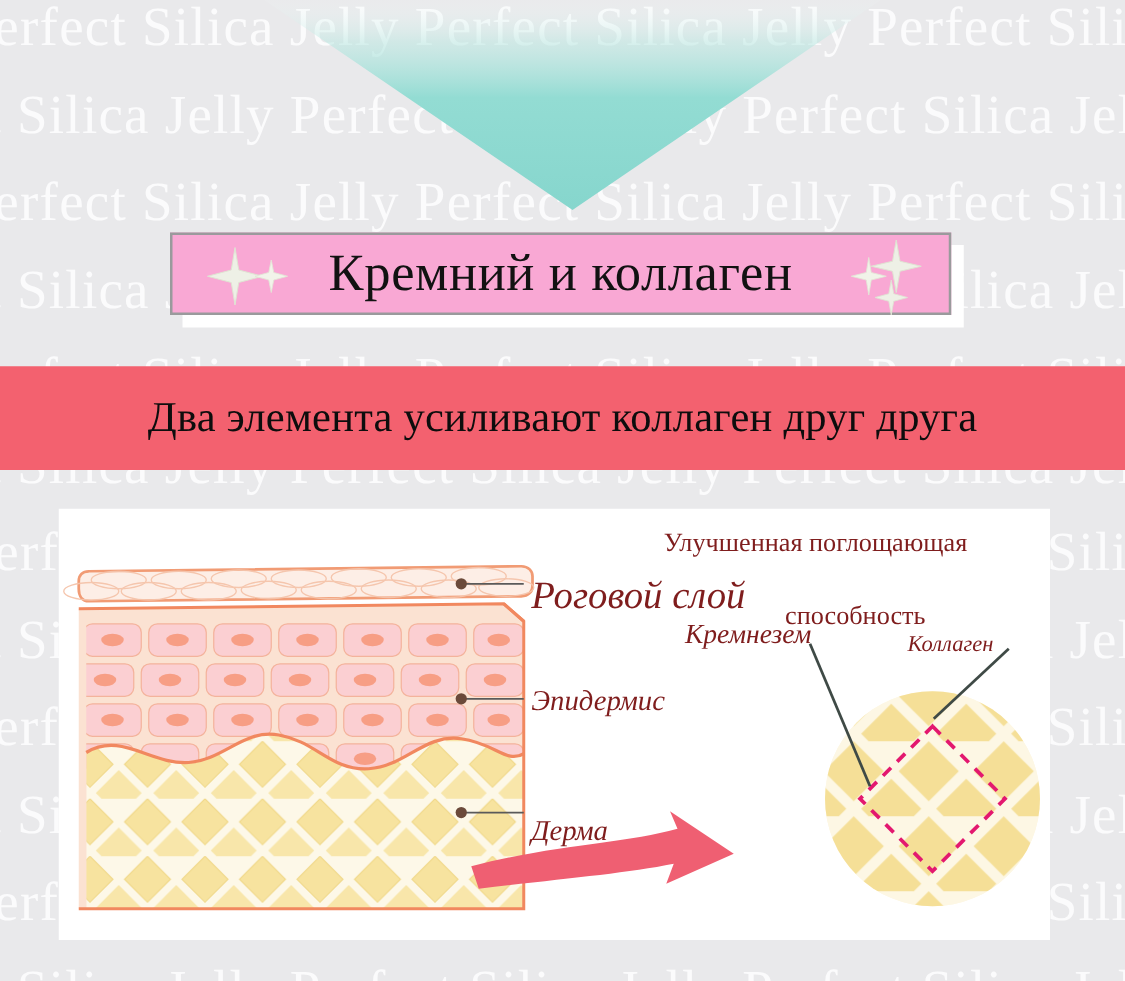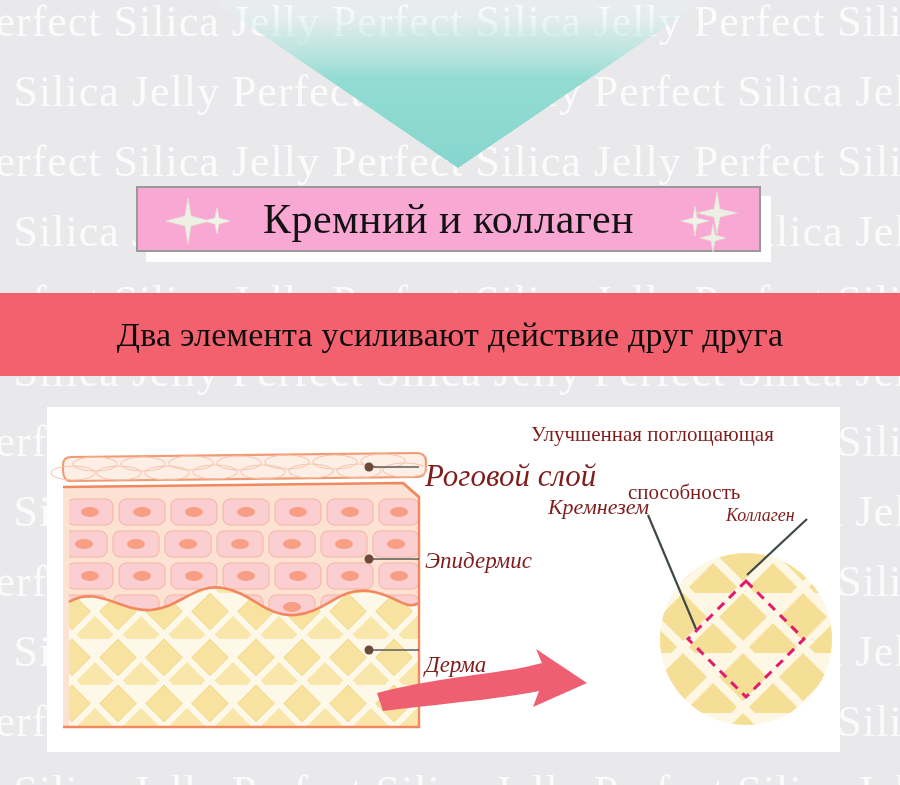--- a/index.html
+++ b/index.html
@@ -137,21 +137,21 @@
   </svg>
   <span id="title-text">Кремний и коллаген</span>
   <svg class="sparkle" style="right:8px; top:2px;" width="72" height="62" viewBox="0 0 72 62">
     <path d="M38 2 L41 19 L58 23 L41 27 L38 44 L35 27 L18 23 L35 19 Z" fill="#eef0e6" stroke="#dfe3d2" stroke-width="0.8"></path>
     <path d="M16 16 L18 28 L30 31 L18 34 L16 46 L14 34 L2 31 L14 28 Z" fill="#f1f3e9" stroke="#e2e6d6" stroke-width="0.7"></path>
     <path d="M34 34 L36 45 L47 48 L36 51 L34 62 L32 51 L21 48 L32 45 Z" fill="#eef0e6" stroke="#dfe3d2" stroke-width="0.7"></path>
   </svg>
 </div>
 
 <div id="pink-banner">
-  <span id="pink-banner-text">Два элемента усиливают действие друг друга</span>
+  <span id="pink-banner-text">Два элемента усиливают коллаген друг друга</span>
 </div>
 
 <div id="white-panel"></div>
 
 <svg id="diagram" width="793" height="345" viewBox="0 0 793 345">
   <defs>
 
     <pattern id="dermisLattice" width="46" height="46" patternUnits="userSpaceOnUse" patternTransform="translate(2,2)">
       <rect width="46" height="46" fill="#fdf8e8"></rect>
       <rect x="23" y="0" width="26" height="26" transform="rotate(45 23 0)" fill="#f7e39f"></rect>

